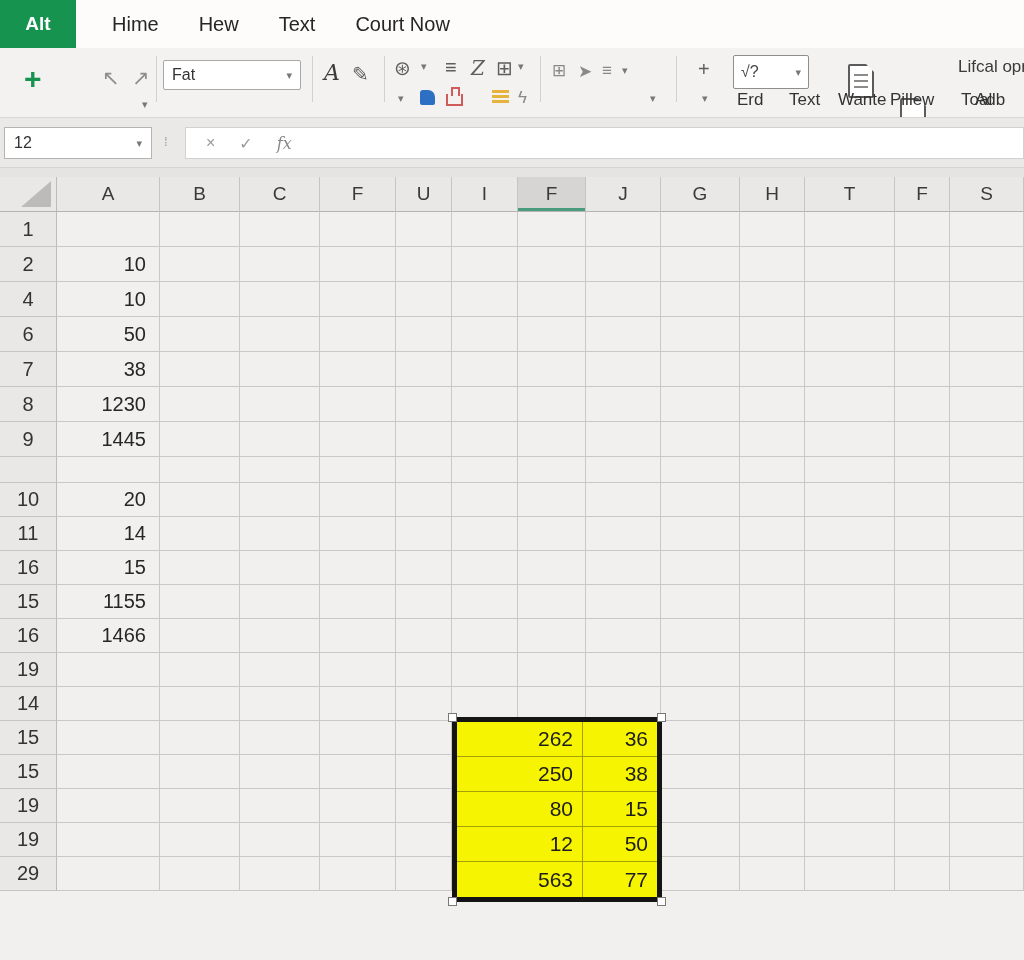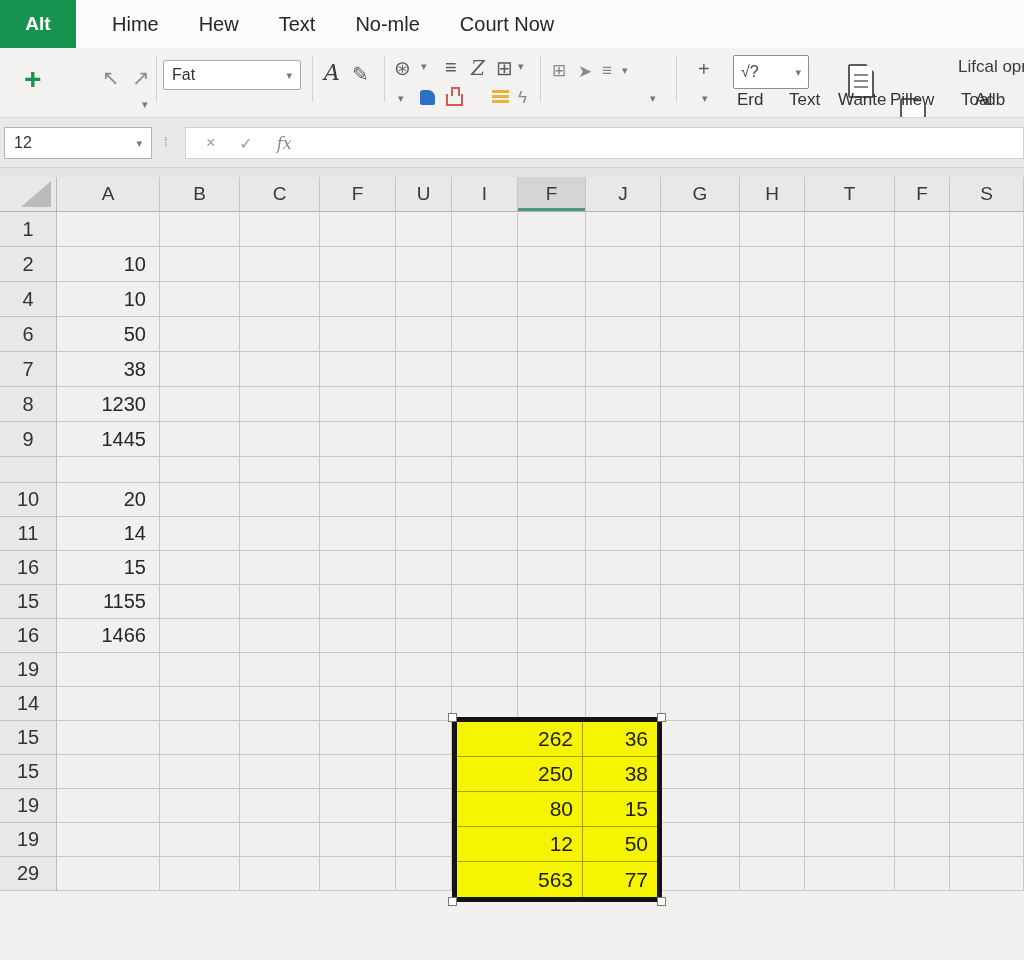--- a/index.html
+++ b/index.html
@@ -93,21 +93,20 @@
 <body>
 
 <div class="app">
 
   <div class="menubar">
     <div class="alt-btn">Alt</div>
     <div class="menu-items" id="menu-items">
         <div class="menu-item">Hime</div>
         <div class="menu-item">Hew</div>
         <div class="menu-item">Text</div>
-        <div class="menu-item">No-mle</div>
         <div class="menu-item">Court Now</div>
       </div>
   </div>
 
   <div class="toolbar">
     <span class="tb plus-green" style="left:24px; top:14px;">+</span>
     <span class="tb arrow" style="left:102px; top:18px;">↖</span>
     <span class="tb arrow" style="left:132px; top:18px;">↗</span>
     <span class="tb caret" style="left:142px; top:50px;">▾</span>
     <div class="sep" style="left:156px;"></div>

